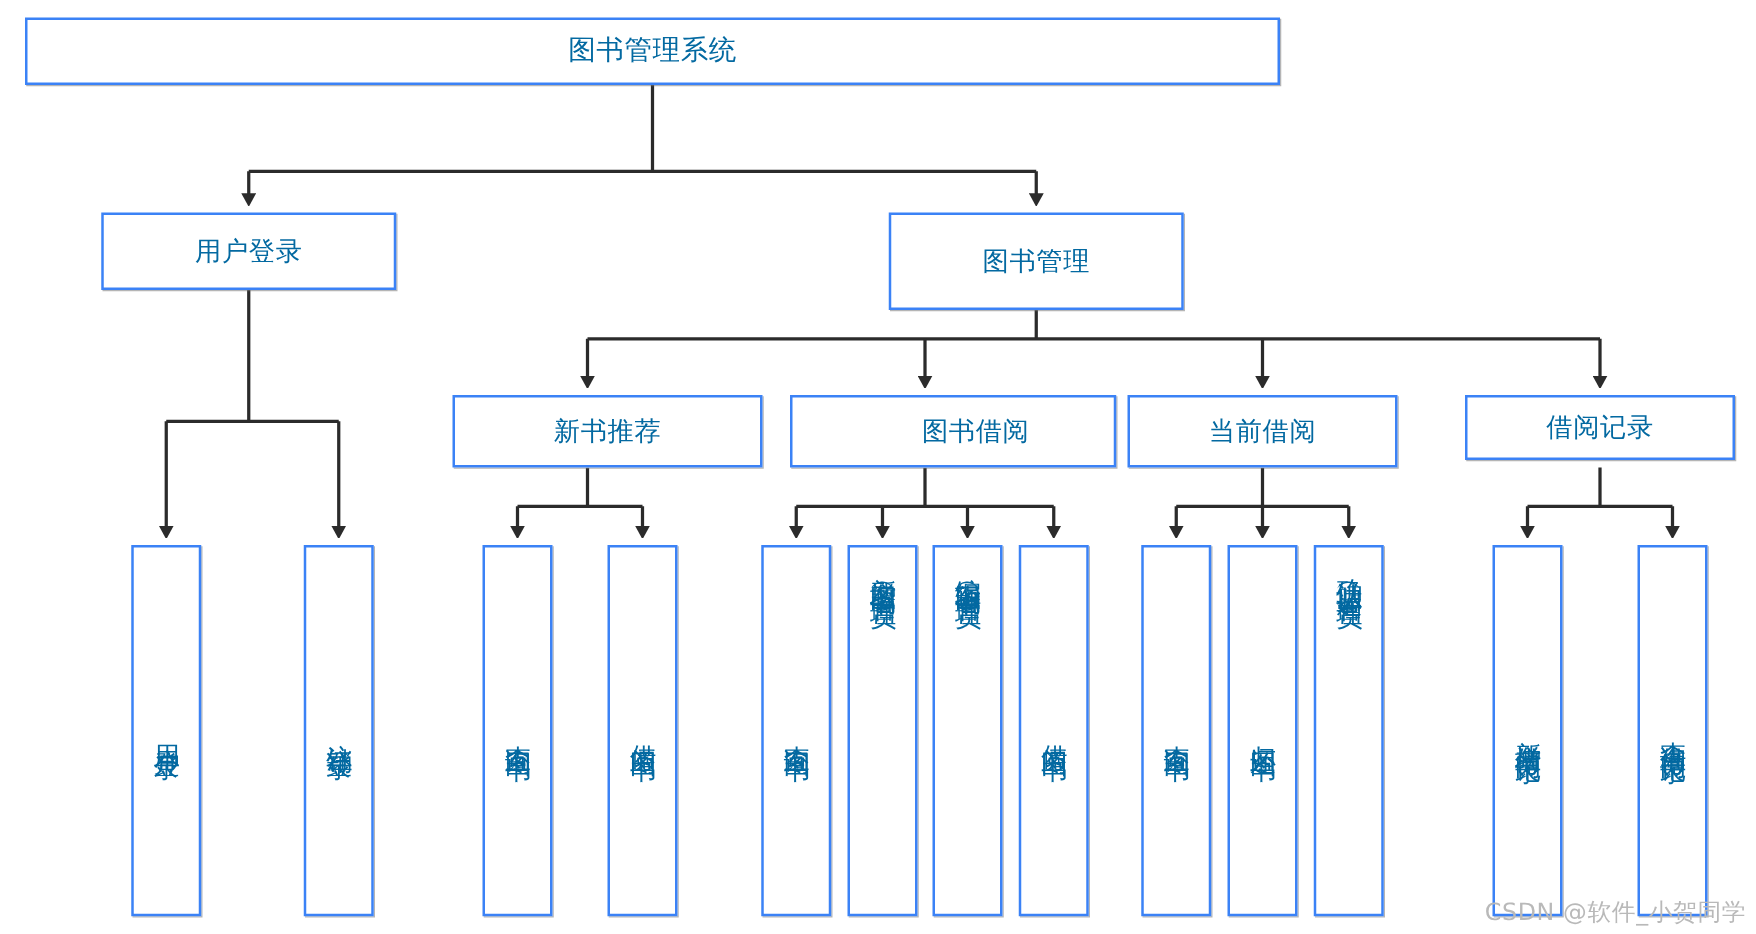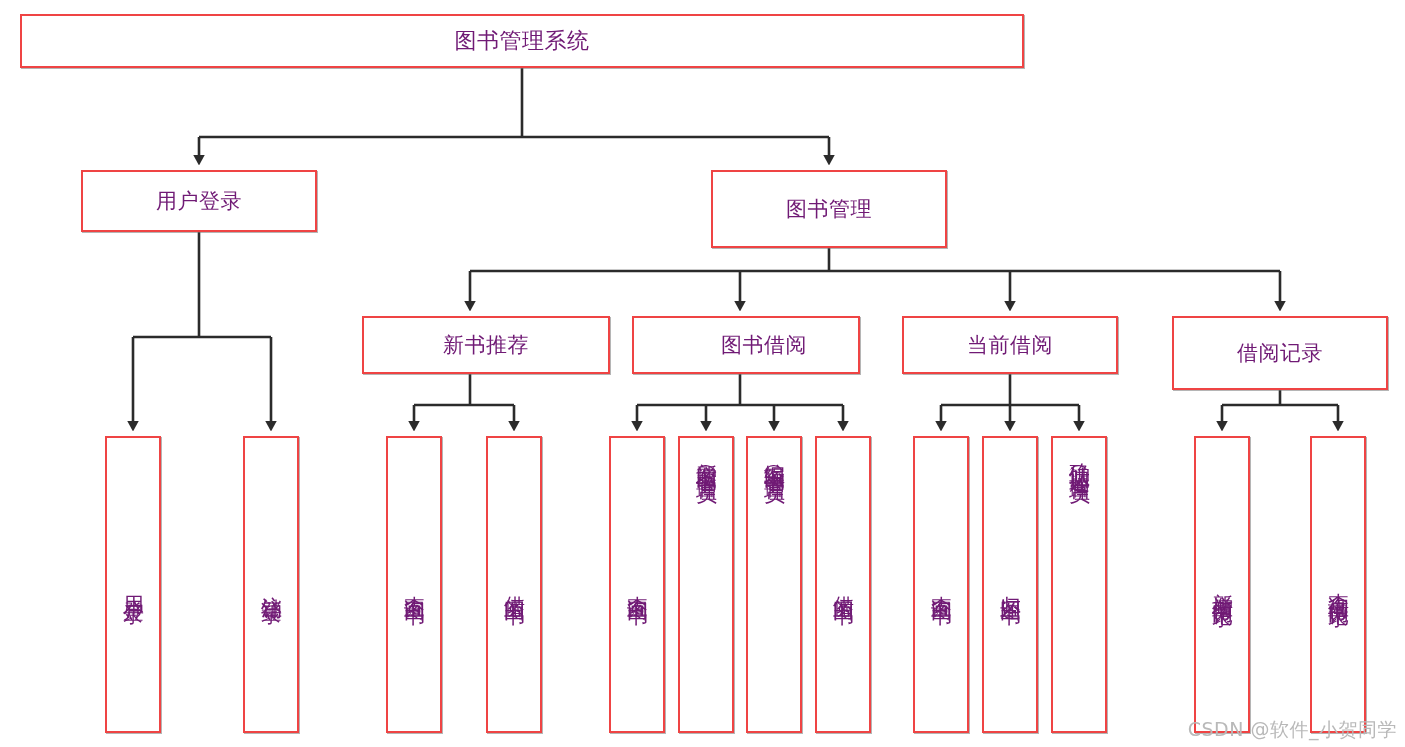--- a/index.html
+++ b/index.html
@@ -23,25 +23,25 @@
     left: 0;
     top: 0;
     width: 1405px;
     height: 747px;
     pointer-events: none;
   }
   .node {
     position: absolute;
     box-sizing: border-box;
     background: #ffffff;
-    border: 2px solid #ef4444;
+    border: 2px solid #3b82f6;
     display: flex;
     align-items: center;
     justify-content: center;
-    color: #701a75;
+    color: #0369a1;
     box-shadow: 1px 1px 0 rgba(120,120,120,0.55);
   }
   .node-label {
     display: block;
     line-height: 1.18;
     letter-spacing: 0.5px;
     white-space: nowrap;
   }
   
   .node.horiz .node-label {
@@ -143,27 +143,27 @@
   <div class="node horiz" style="left:81px; top:170px; width:236px; height:62px;">
     <span class="node-label">用户登录</span>
   </div>
   <div class="node horiz" style="left:711px; top:170px; width:236px; height:78px;">
     <span class="node-label">图书管理</span>
   </div>
 
   <div class="node horiz" style="left:362px; top:316px; width:248px; height:58px;">
     <span class="node-label">新书推荐</span>
   </div>
-  <div class="node horiz" style="left:632px; top:316px; width:228px; height:58px;padding-left:36px;">
+  <div class="node horiz" style="left:632px; top:316px; width:261px; height:58px;padding-left:36px;">
     <span class="node-label">图书借阅</span>
   </div>
   <div class="node horiz" style="left:902px; top:316px; width:216px; height:58px;">
     <span class="node-label">当前借阅</span>
   </div>
-  <div class="node horiz" style="left:1172px; top:316px; width:216px; height:74px;">
+  <div class="node horiz" style="left:1172px; top:316px; width:216px; height:52px;">
     <span class="node-label">借阅记录</span>
   </div>
 
   <div class="node vert centered" style="left:105px; top:436px; width:56px; height:297px;">
     <span class="node-label">用户登录</span>
   </div>
   <div class="node vert centered" style="left:243px; top:436px; width:56px; height:297px;">
     <span class="node-label">注销登录</span>
   </div>
 

